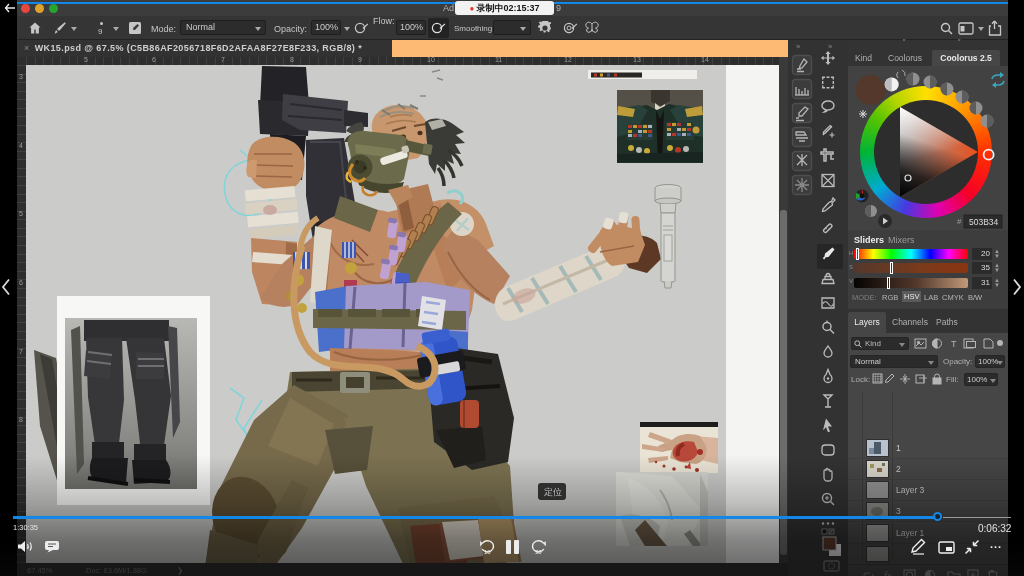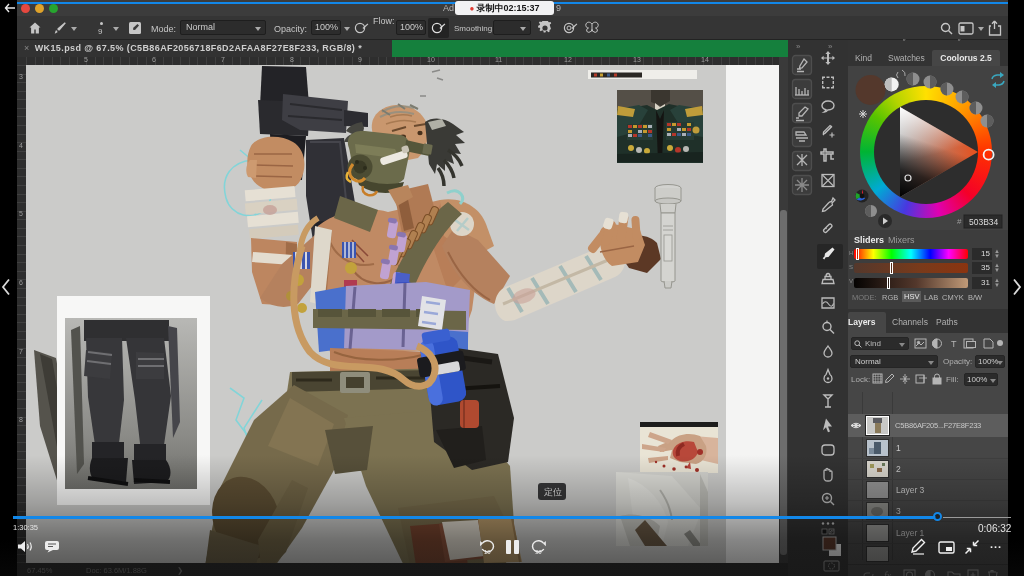--- a/index.html
+++ b/index.html
@@ -3,21 +3,21 @@
 <style>
 *{margin:0;padding:0;box-sizing:border-box}
 html,body{width:1024px;height:576px;background:#000;overflow:hidden;font-family:"Liberation Sans",sans-serif}
 #stage{position:absolute;left:0;top:0;width:854px;height:576px;background:#000}
 .abs{position:absolute}
 #win{position:absolute;left:17px;top:0;width:991px;height:576px;background:#3a3a3a;overflow:hidden}
 #topblue{position:absolute;left:17px;top:2px;width:991px;height:2px;background:#1287e8;z-index:40}
 .tl{position:absolute;top:4px;width:9px;height:9px;border-radius:50%}
 #titlebar{position:absolute;left:0;top:0;width:991px;height:16px;background:#3c3c3c}
 #optbar{position:absolute;left:0;top:16px;width:991px;height:24px;background:#353535;border-bottom:1px solid #232323;color:#c6c6c6;font-size:9px}
-#tabbar{position:absolute;left:0;top:40px;width:991px;height:17px;background:#15803d}
+#tabbar{position:absolute;left:0;top:40px;width:991px;height:17px;background:#fdba74}
 #rulertop{position:absolute;left:9px;top:57px;width:753px;height:8px;background:#2e2e2e;color:#9a9a9a}
 #rulerleft{position:absolute;left:0;top:57px;width:9px;height:506px;background:#2e2e2e;color:#9a9a9a}
 #canvas{position:absolute;left:9px;top:65px;width:753px;height:498px;background:#f2f2f2;overflow:hidden}
 #scrollbar{position:absolute;left:762px;top:65px;width:9px;height:498px;background:#3a3a3a}
 #strip1{position:absolute;left:771px;top:40px;width:28px;height:536px;background:#323232}
 #strip2{position:absolute;left:799px;top:40px;width:32px;height:536px;background:#323232}
 #panel{position:absolute;left:831px;top:40px;width:160px;height:536px;background:#424242;font-size:9px;color:#c9c9c9}
 #statusbar{position:absolute;left:0;top:563px;width:771px;height:13px;background:#2b2b2b;color:#7b7b7b;font-size:7.5px}
 .ddown{position:absolute;background:#2c2c2c;border:1px solid #1e1e1e;border-radius:2px;color:#ccc;font-size:9px}
 .chev{display:inline-block;width:0;height:0;border-left:3px solid transparent;border-right:3px solid transparent;border-top:4px solid #aaa;vertical-align:middle}
@@ -575,21 +575,21 @@
     </svg>
   </div>
   <div id="panel">
     <div class="abs" style="left:0;top:0;width:160px;height:10px;background:#333">
           <span style="position:absolute;left:55px;top:-2px;color:#999;font-size:7px">″</span>
           <span style="position:absolute;left:110px;top:-2px;color:#999;font-size:7px">″</span>
         </div>
     <div class="abs" style="left:0;top:10px;width:160px;height:16px;background:#333"></div>
     <div class="abs" style="left:84px;top:10px;width:68px;height:16px;background:#464646;border-radius:2px 2px 0 0;color:#e8e8e8;font-size:8.5px;line-height:16px;text-align:center;font-weight:bold">Coolorus 2.5</div>
     <span class="abs" style="left:7px;top:13px;font-size:8.5px;color:#b0b0b0">Kind</span>
-    <span class="abs" style="left:40px;top:13px;font-size:8.5px;color:#b0b0b0">Swatches</span>
+    <span class="abs" style="left:40px;top:13px;font-size:8.5px;color:#b0b0b0">Coolorus</span>
 
     <div class="abs" style="left:12px;top:46px;width:132px;height:132px;border-radius:50%;background:conic-gradient(#ffe000 0deg,#ff9000 45deg,#ff3000 90deg,#f40028 135deg,#e000b0 168deg,#4838e0 200deg,#00aad4 232deg,#00b434 270deg,#58c400 305deg,#b4d400 330deg,#ffe000 360deg)"></div>
     <svg class="abs" style="left:0;top:0" width="160" height="244" viewBox="0 0 160 244">
       <rect x="0" y="190" width="160" height="54" fill="#3d3d3d"></rect>
       <circle cx="22.5" cy="50" r="15" fill="#54382c"></circle>
       <circle cx="43.7" cy="44.4" r="7" fill="#f2f2f2"></circle>
           <path d="M43.7 37.4a7 7 0 000 14z" fill="#bdbdbd"></path>
       <path d="M50 32q-3 3 0 6M54 30q4 2 3 6" stroke="#aaa" fill="none" stroke-width="1"></path>
       <g fill="#8f8f8f">
             <circle cx="65" cy="39" r="6.5"></circle>
@@ -647,41 +647,41 @@
       <rect x="116" y="175" width="38" height="13" fill="#2b2b2b" stroke="#222"></rect>
       <text x="121" y="185" font-size="8.5" fill="#dcdcdc" font-family="Liberation Sans">503B34</text>
       <text x="6" y="203" font-size="9" fill="#ececec" font-family="Liberation Sans" font-weight="bold">Sliders</text>
       <text x="40" y="203" font-size="9" fill="#9a9a9a" font-family="Liberation Sans">Mixers</text>
     </svg>
 
     <div class="abs" style="left:0;top:208px;width:160px;height:61px;background:#3d3d3d"></div>
     <div class="abs" style="left:1px;top:210px;font-size:6px;color:#8a8a8a">H</div>
     <div class="abs" style="left:6px;top:209px;width:114px;height:10px;border-radius:2px;background:linear-gradient(to right,#f00,#ff0 17%,#0f0 33%,#0ff 50%,#00f 67%,#f0f 83%,#f00)"></div>
     <div class="abs" style="left:8px;top:208px;width:3px;height:12px;border:1px solid #fff;background:rgba(0,0,0,.2)"></div>
-    <div class="abs" style="left:124px;top:208px;width:20px;height:12px;background:#2b2b2b;color:#ddd;font-size:8px;text-align:right;padding:1px 2px 0 0">15</div>
+    <div class="abs" style="left:124px;top:208px;width:20px;height:12px;background:#2b2b2b;color:#ddd;font-size:8px;text-align:right;padding:1px 2px 0 0">20</div>
     <div class="abs" style="left:146px;top:209px;color:#999;font-size:6px;line-height:5px">▲<br>▼</div>
     <div class="abs" style="left:1px;top:224px;font-size:6px;color:#8a8a8a">S</div>
     <div class="abs" style="left:6px;top:223px;width:114px;height:10px;border-radius:2px;background:linear-gradient(to right,#54382c,#7a3a1a 60%,#8a3410)"></div>
     <div class="abs" style="left:42px;top:222px;width:3px;height:12px;border:1px solid #fff;background:rgba(0,0,0,.2)"></div>
     <div class="abs" style="left:124px;top:222px;width:20px;height:12px;background:#2b2b2b;color:#ddd;font-size:8px;text-align:right;padding:1px 2px 0 4px">35</div>
     <div class="abs" style="left:146px;top:223px;color:#999;font-size:6px;line-height:5px">▲<br>▼</div>
     <div class="abs" style="left:1px;top:238px;font-size:6px;color:#8a8a8a">V</div>
     <div class="abs" style="left:6px;top:238px;width:114px;height:10px;border-radius:2px;background:linear-gradient(to right,#050302,#54382c 55%,#c09a78)"></div>
     <div class="abs" style="left:39px;top:237px;width:3px;height:12px;border:1px solid #fff;background:rgba(0,0,0,.2)"></div>
     <div class="abs" style="left:124px;top:237px;width:20px;height:12px;background:#2b2b2b;color:#ddd;font-size:8px;text-align:right;padding:1px 2px 0 0">31</div>
     <div class="abs" style="left:146px;top:238px;color:#999;font-size:6px;line-height:5px">▲<br>▼</div>
     <div class="abs" style="left:4px;top:253px;font-size:7.5px;color:#7f7f7f">MODE:</div>
     <div class="abs" style="left:34px;top:253px;font-size:7.5px;color:#b5b5b5">RGB</div>
     <div class="abs" style="left:54px;top:251px;font-size:7.5px;color:#e8e8e8;background:#5a5a5a;padding:1px 2px">HSV</div>
     <div class="abs" style="left:76px;top:253px;font-size:7.5px;color:#b5b5b5">LAB</div>
     <div class="abs" style="left:94px;top:253px;font-size:7.5px;color:#b5b5b5">CMYK</div>
     <div class="abs" style="left:120px;top:253px;font-size:7.5px;color:#b5b5b5">B/W</div>
 
     <div class="abs" style="left:0;top:269px;width:160px;height:24px;background:#333"></div>
-    <div class="abs" style="left:0;top:272px;width:38px;height:21px;background:#464646;border-radius:2px 2px 0 0;color:#ececec;font-size:8.5px;line-height:20px;font-weight:bold">Layers</div>
+    <div class="abs" style="left:0;top:272px;width:38px;height:21px;background:#464646;border-radius:2px 2px 0 0;color:#ececec;font-size:8.5px;line-height:20px;text-align:center;font-weight:normal">Layers</div>
     <span class="abs" style="left:44px;top:277px;font-size:8.5px;color:#b0b0b0">Channels</span>
     <span class="abs" style="left:88px;top:277px;font-size:8.5px;color:#b0b0b0">Paths</span>
     <div class="abs" style="left:0;top:293px;width:160px;height:283px;background:#464646"></div>
     <div class="abs" style="left:3px;top:297px;width:58px;height:13px;background:#2b2b2b;border:1px solid #252525;border-radius:2px">
           <svg class="abs" style="left:2px;top:2px" width="8" height="8" viewBox="0 0 8 8">
             <circle cx="3.2" cy="3.2" r="2.4" fill="none" stroke="#bbb" stroke-width="1"></circle>
             <path d="M5 5l2.4 2.4" stroke="#bbb" stroke-width="1"></path>
           </svg>
           <span class="abs" style="left:13px;top:1px;color:#bbb;font-size:8px">Kind</span>
           <span class="chev abs" style="right:3px;top:5px;border-top-color:#888"></span>
@@ -715,31 +715,20 @@
         <rect x="61" y="5" width="8" height="6" fill="#b5b5b5"></rect>
             <path d="M62.5 5V3.5a2.5 2.5 0 015 0V5"></path>
       </g>
     </svg>
     <span class="abs" style="left:98px;top:335px;font-size:8px;color:#b0b0b0">Fill:</span>
     <div class="abs" style="left:116px;top:333px;width:34px;height:13px;background:#2b2b2b;border:1px solid #252525;border-radius:2px;color:#ccc;font-size:8px;line-height:11px;padding-left:2px">100%<span class="chev abs" style="right:1px;top:5px;border-top-color:#888"></span></div>
 
     <div id="rows" class="abs" style="left:0;top:352px;width:160px;height:224px;font-size:8.5px;color:#c9c9c9">
           <div class="abs" style="left:14px;top:0;width:1px;height:168px;background:#3a3a3a"></div>
           <div class="abs" style="left:44px;top:0;width:1px;height:168px;background:#3a3a3a"></div>
-      <div class="abs" style="left:0;top:22px;width:160px;height:23px;background:#5d5d5d">
-        <svg class="abs" style="left:2px;top:7px" width="12" height="9" viewBox="0 0 12 9">
-              <path d="M1 4.5Q6 0 11 4.5M1 4.5Q6 9 11 4.5z" fill="none" stroke="#ddd" stroke-width="1"></path>
-              <circle cx="6" cy="4.5" r="1.8" fill="#ddd"></circle>
-            </svg>
-        <div class="abs" style="left:18px;top:2px;width:23px;height:19px;background:#c8c8c6;border:1px solid #fff;outline:1px solid #222">
-          <div class="abs" style="left:8px;top:3px;width:6px;height:13px;background:#8a7a5a"></div>
-              <div class="abs" style="left:6px;top:1px;width:9px;height:5px;background:#5a5a5e"></div>
-        </div>
-        <span class="abs" style="left:47px;top:7px;font-size:7.5px;letter-spacing:-.2px">C5B86AF205...F27E8F233</span>
-      </div>
       <div class="abs" style="left:0;top:46px;width:160px;height:21px;border-bottom:1px solid #3f3f3f">
             <div class="abs" style="left:19px;top:2px;width:21px;height:16px;background:#b8c2cc;outline:1px solid #2f2f2f">
               <div class="abs" style="left:7px;top:2px;width:7px;height:12px;background:#4a5a6a"></div>
               <div class="abs" style="left:2px;top:8px;width:5px;height:6px;background:#7a8a9a"></div>
             </div>
             <span class="abs" style="left:48px;top:5px">1</span>
           </div>
       <div class="abs" style="left:0;top:67px;width:160px;height:21px;border-bottom:1px solid #3f3f3f">
             <div class="abs" style="left:19px;top:2px;width:21px;height:16px;background:#d8d5cc;outline:1px solid #2f2f2f">
               <div class="abs" style="left:3px;top:3px;width:4px;height:4px;background:#a09a5a"></div>

